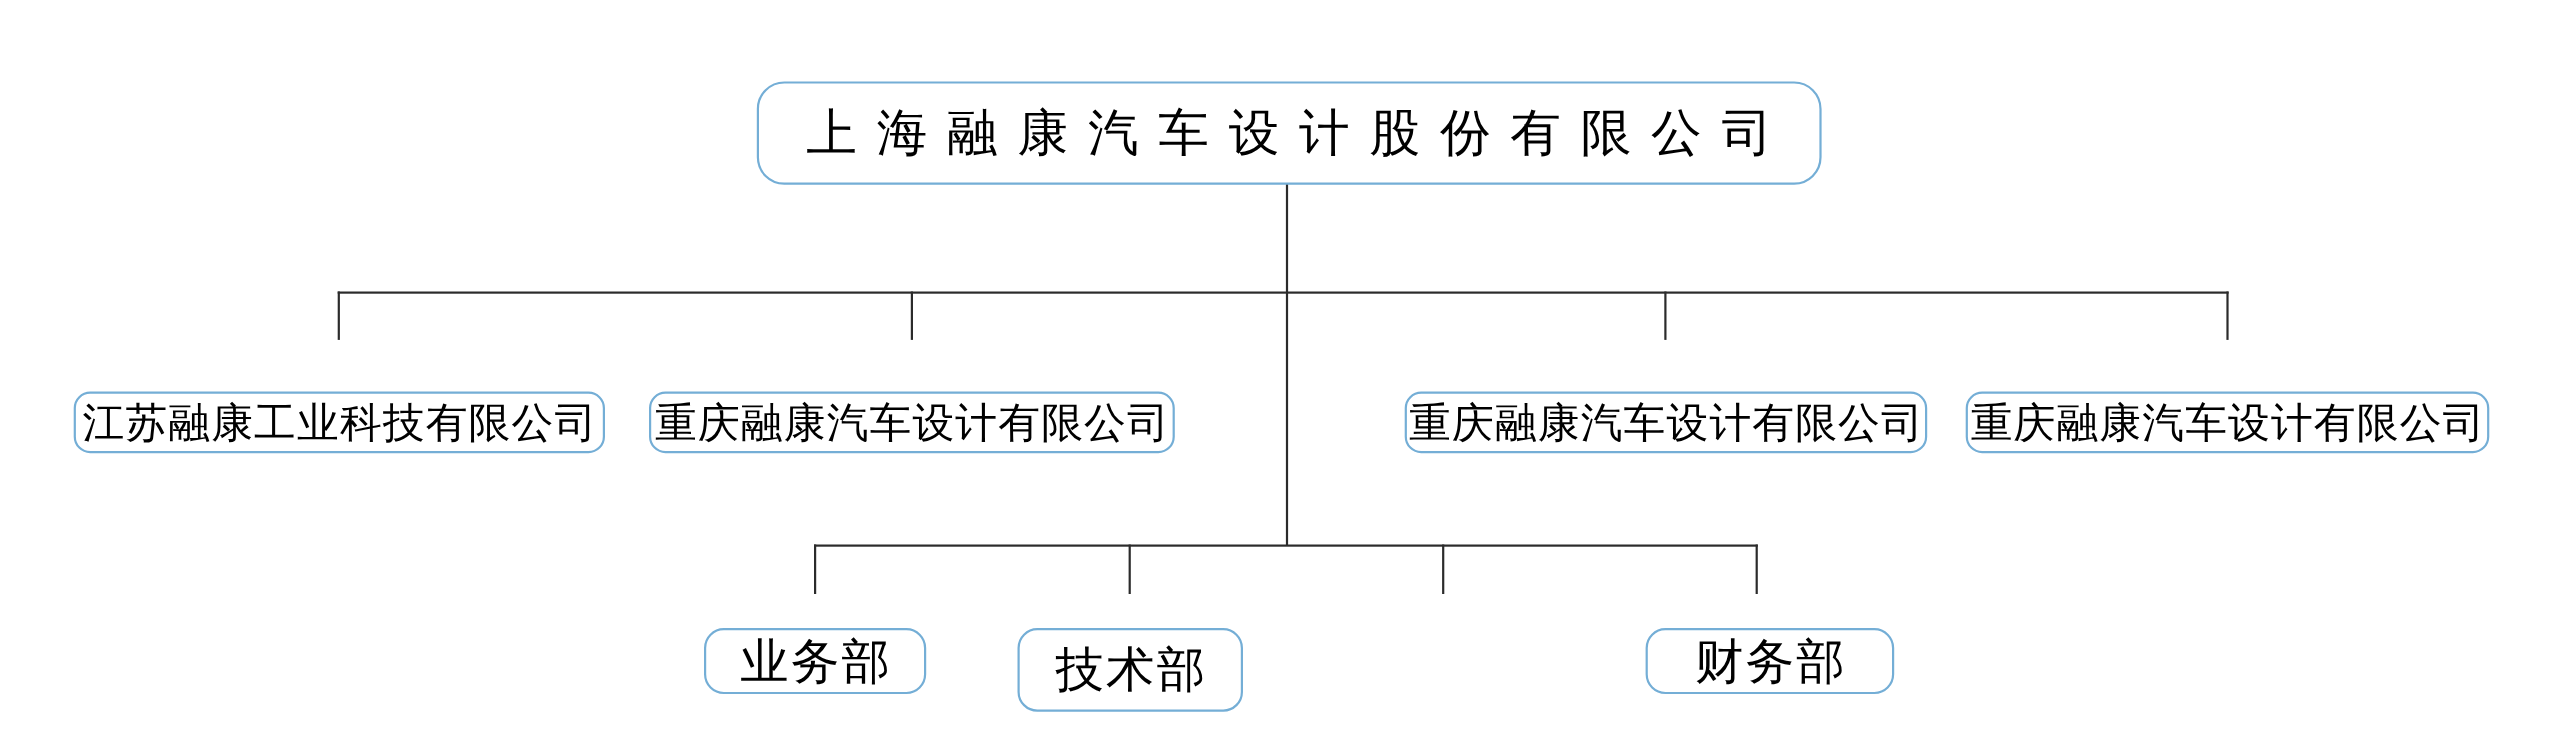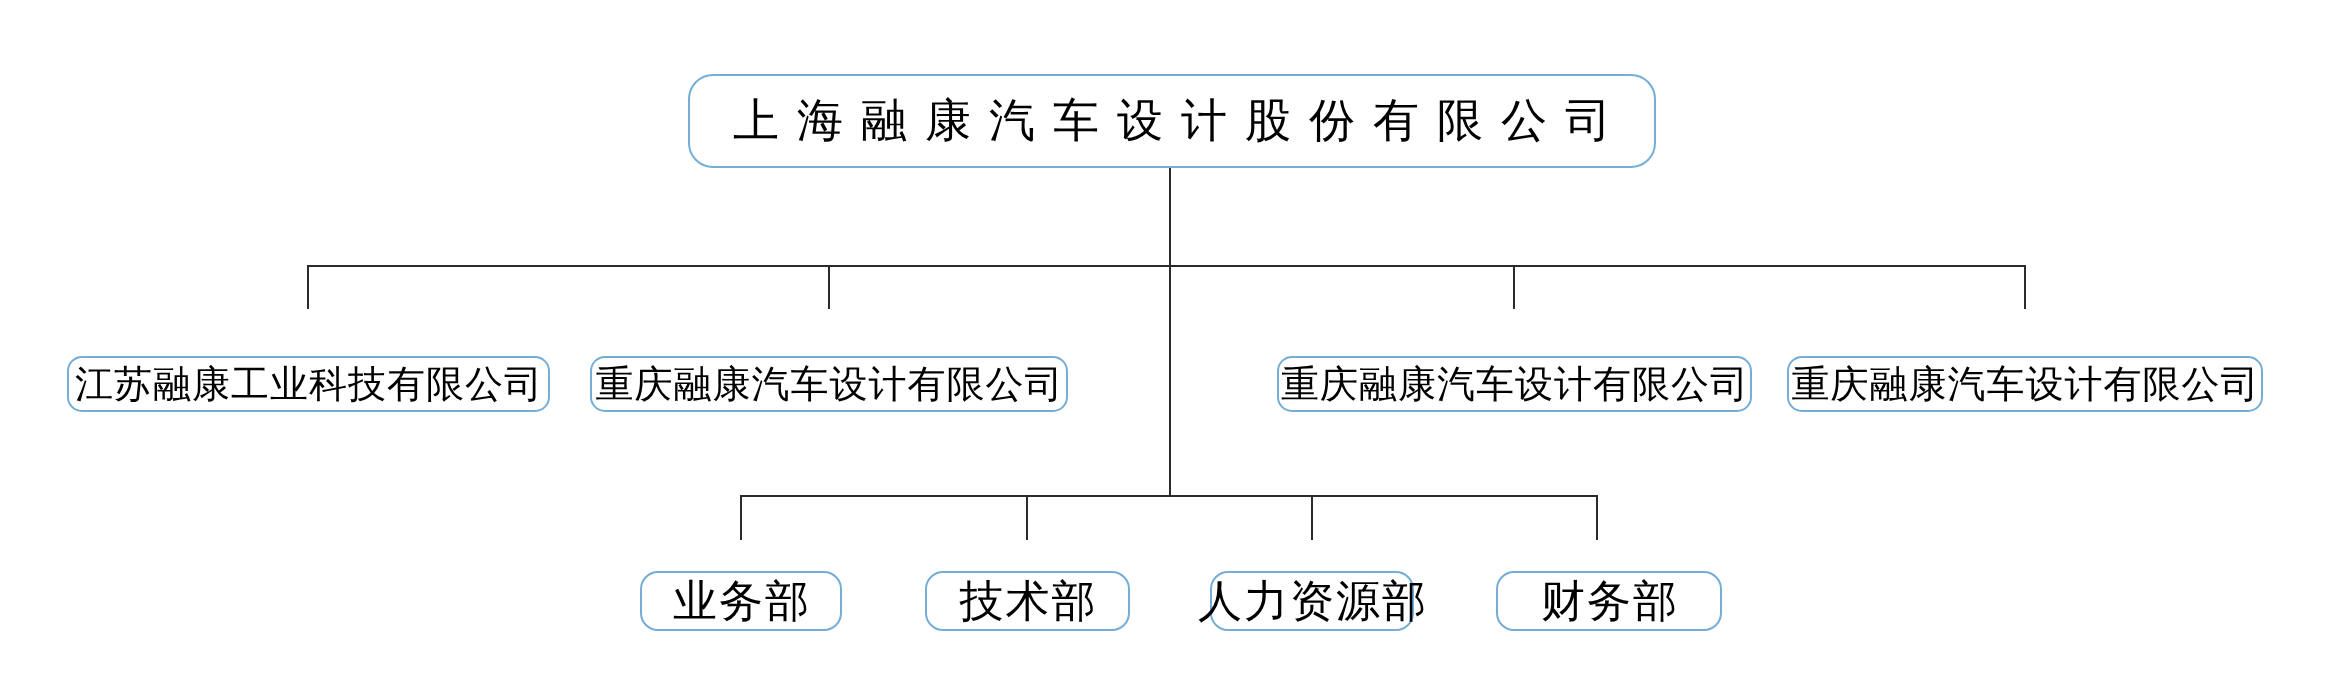--- a/index.html
+++ b/index.html
@@ -85,23 +85,20 @@
   <div class="node sub" style="left:1277px; top:356px; width:475px; height:56px;">
     <span>重庆融康汽车设计有限公司</span>
   </div>
   <div class="node sub" style="left:1787px; top:356px; width:476px; height:56px;">
     <span>重庆融康汽车设计有限公司</span>
   </div>
 
   <div class="node dept" style="left:640px; top:571px; width:202px; height:60px;">
     <span>业务部</span>
   </div>
-  <div class="node dept" style="left:925px; top:571px; width:205px; height:60px;">
+  <div class="node dept" style="left:925px; top:571px; width:205px; height:76px;">
     <span>技术部</span>
-  </div>
-  <div class="node dept" style="left:1210px; top:571px; width:204px; height:60px;">
-    <span>人力资源部</span>
   </div>
   <div class="node dept" style="left:1496px; top:571px; width:226px; height:60px;">
     <span>财务部</span>
   </div>
 
 </div>
 
 </body></html>

